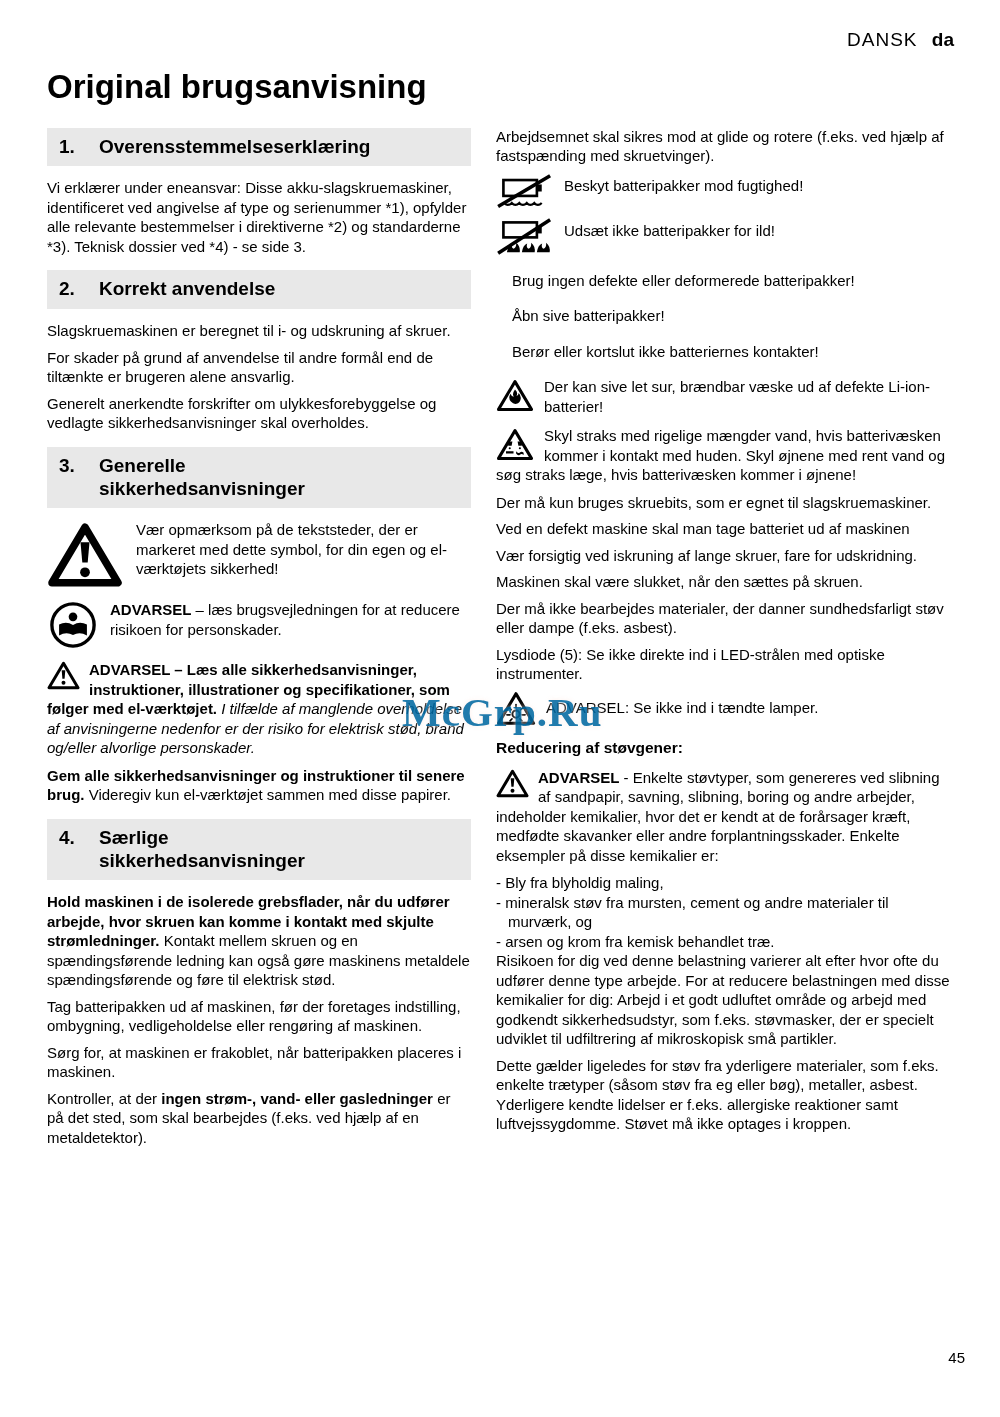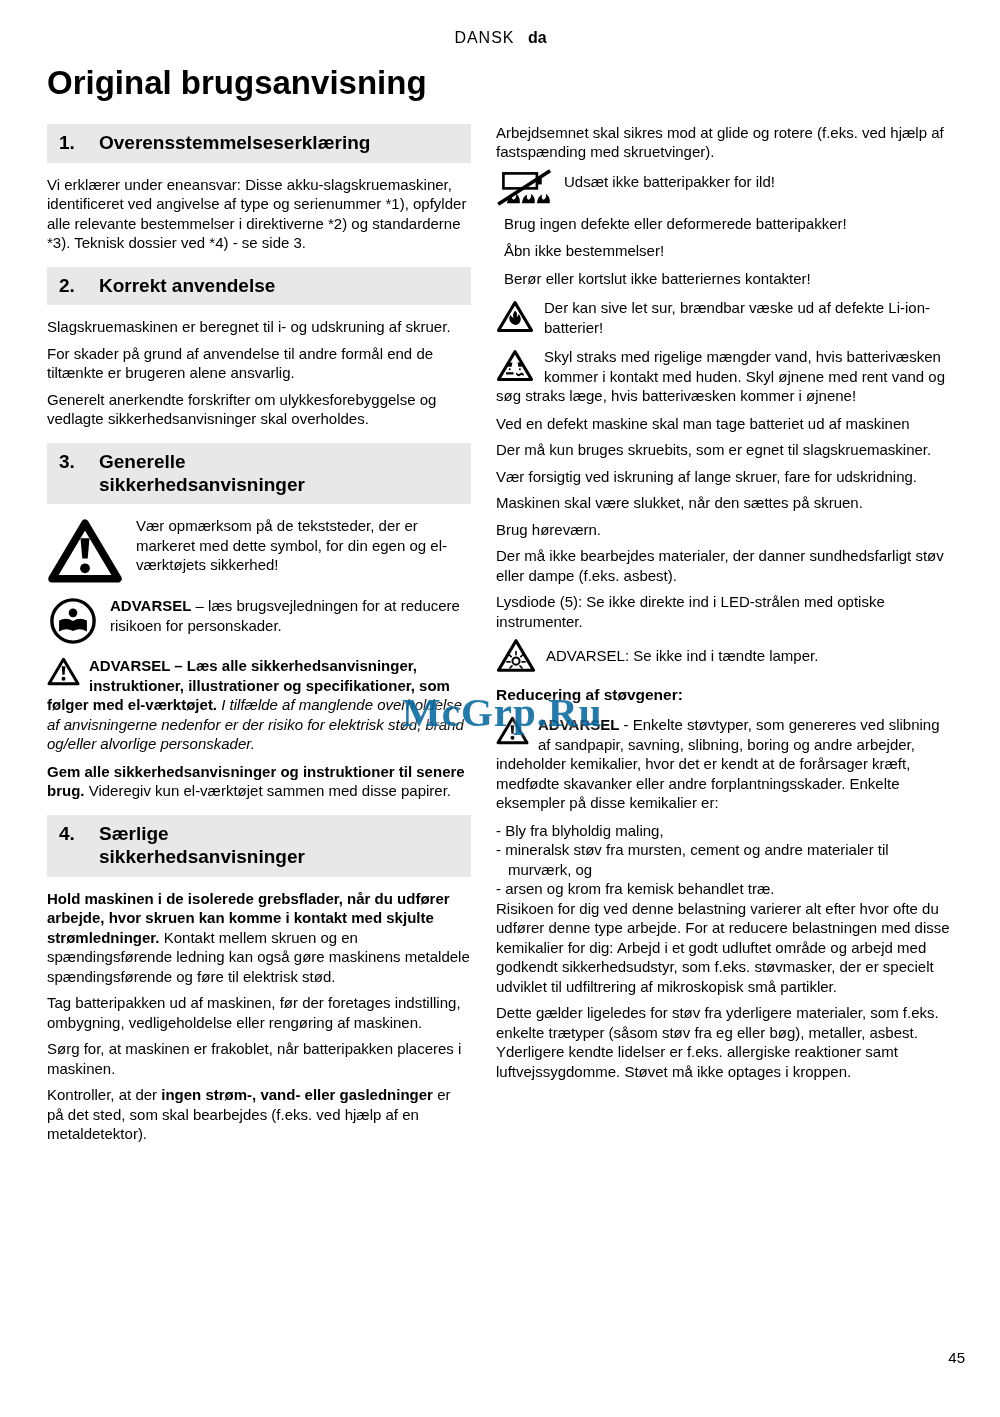--- a/index.html
+++ b/index.html
@@ -5,32 +5,32 @@
   * { box-sizing: border-box; }
   html, body { margin:0; padding:0; }
   body {
     width:1000px; height:1417px;
     background:#ffffff; color:#000000;
     font-family:"Liberation Sans", sans-serif;
     font-size:15px; line-height:1.3;
     position:relative; overflow:hidden;
   }
   .page { padding:28px 44px 0 47px; }
-  .lang-row { text-align:center; font-size:16px; padding-right:2px; }
+  .lang-row { text-align:right; font-size:19px; padding-right:2px; }
   .lang-name { font-weight:normal; letter-spacing:1px; }
   .lang-code { font-weight:bold; margin-left:9px; }
   .columns { display:flex; gap:25px; margin-top:4px; align-items:flex-start; }
   .col-left { width:424px; flex:none; }
   .col-right { flex:1; padding-top:70px; }
   h1.doc-title { font-size:33px; line-height:1.12; margin:12px 0 22px; font-weight:bold; white-space:nowrap; }
   .sec-bar { background:#e8e8e8; display:flex; align-items:flex-start; font-weight:bold; font-size:19px; line-height:1.2; padding:8px 8px 8px 12px; margin:14px 0 12px; }
   .sec-bar.first { margin-top:0; }
   .sec-num { flex:none; width:40px; }
   p { margin:0 0 7px; }
-  .group p { margin:8px; }
+  .group p { margin:16px; }
   .group { margin:0 0 7px; }
   b { font-weight:bold; }
   i { font-style:italic;margin-top:8px; }
   .iconpara { margin:10px 0 8px; }
   .iconpara::after { content:""; display:block; clear:both; }
   .ic { float:left; display:block; }
   .ic svg { display:block; width:100%; height:100%; }
   .ic-attention { width:76px; height:66px; margin:2px 13px 2px 0; }
   .ic-manual { width:48px; height:48px; margin:1px 13px 1px 2px; }
   .ic-tri-sm { width:33px; height:29px; margin:1px 9px 0 0; }
@@ -140,38 +140,49 @@
       <p>Tag batteripakken ud af maskinen, før der foretages indstilling, ombygning, vedligeholdelse eller rengøring af maskinen.</p>
       <p>Sørg for, at maskinen er frakoblet, når batteripakken placeres i maskinen.</p>
       <p><span>Kontroller, at der </span><b>ingen strøm-, vand- eller gasledninger</b><span> er på det sted, som skal bearbejdes (f.eks. ved hjælp af en metaldetektor).</span></p>
 
     </div>
 
     <div class="col-right">
 
       <p>Arbejdsemnet skal sikres mod at glide og rotere (f.eks. ved hjælp af fastspænding med skruetvinger).</p>
 
+      <div class="icon-row">
+        <span class="rowic ic-batt">
+          <svg viewBox="0 0 130 84">
+              <rect x="16" y="16" width="76" height="36" fill="#ffffff" stroke="#000000" stroke-width="6"></rect>
+              <rect x="92" y="26" width="11" height="16" fill="#000000"></rect>
+              <path d="M18 68 q8 9 17 0 q8 9 17 0 q8 9 17 0 q8 9 17 0 q8 9 17 0" fill="none" stroke="#000000" stroke-width="5"></path>
+              <line x1="4" y1="76" x2="122" y2="6" stroke="#000000" stroke-width="8"></line>
+            </svg>
+        </span>
+        <span class="txt">Beskyt batteripakker mod fugtighed!</span>
+      </div>
 
       <div class="icon-row">
         <span class="rowic ic-batt">
           <svg viewBox="0 0 130 84">
               <rect x="16" y="10" width="76" height="34" fill="#ffffff" stroke="#000000" stroke-width="6"></rect>
               <rect x="92" y="19" width="11" height="16" fill="#000000"></rect>
               <path d="M24 78 q2 -16 12 -20 q-3 9 3 12 q7 -3 6 -14 q10 8 8 22 Z" fill="#000000"></path>
               <path d="M58 78 q2 -16 12 -20 q-3 9 3 12 q7 -3 6 -14 q10 8 8 22 Z" fill="#000000"></path>
               <path d="M92 78 q2 -16 12 -20 q-3 9 3 12 q7 -3 6 -14 q10 8 8 22 Z" fill="#000000"></path>
               <line x1="4" y1="80" x2="122" y2="4" stroke="#000000" stroke-width="8"></line>
             </svg>
         </span>
         <span class="txt">Udsæt ikke batteripakker for ild!</span>
       </div>
 
       <div class="group">
         <p>Brug ingen defekte eller deformerede batteripakker!</p>
-        <p>Åbn ikke bestemmelser!</p>
+        <p>Åbn sive batteripakker!</p>
         <p>Berør eller kortslut ikke batteriernes kontakter!</p>
       </div>
 
       <div class="iconpara">
         <span class="ic ic-tri-md">
           <svg viewBox="0 0 100 88">
               <path d="M50 7 L94 81 L6 81 Z" fill="#ffffff" stroke="#000000" stroke-width="8" stroke-linejoin="round"></path>
               <path d="M50 28 q-9 12 -3 19 q-7 -1 -9 -8 q-7 12 1 21 q7 8 15 6 q9 -2 11 -12 q2 -9 -5 -17 q-1 6 -6 8 q5 -9 -4 -17 Z" fill="#000000"></path>
             </svg>
         </span>
@@ -186,25 +197,24 @@
               <circle cx="36" cy="54" r="2.8" fill="#000000"></circle>
               <rect x="26" y="62" width="20" height="6" fill="#000000"></rect>
               <path d="M57 36 h13 l-2 11 h-9 Z" fill="#000000"></path>
               <circle cx="63" cy="54" r="2.8" fill="#000000"></circle>
               <path d="M53 62 q5 7 10 3 q5 -4 10 1 l0 6 q-5 -5 -10 -1 q-5 4 -10 -3 Z" fill="#000000"></path>
             </svg>
         </span>
         <span>Skyl straks med rigelige mængder vand, hvis batterivæsken kommer i kontakt med huden. Skyl øjnene med rent vand og søg straks læge, hvis batterivæsken kommer i øjnene!</span>
       </div>
 
+      <p>Der må kun bruges skruebits, som er egnet til slagskruemaskiner.</p>
       <p>Ved en defekt maskine skal man tage batteriet ud af maskinen</p>
-      <p>Der må kun bruges skruebits, som er egnet til slagskruemaskiner.</p>
       <p>Vær forsigtig ved iskruning af lange skruer, fare for udskridning.</p>
       <p>Maskinen skal være slukket, når den sættes på skruen.</p>
-      <p>Brug høreværn.</p>
       <p>Der må ikke bearbejdes materialer, der danner sundhedsfarligt støv eller dampe (f.eks. asbest).</p>
       <p>Lysdiode (5): Se ikke direkte ind i LED-strålen med optiske instrumenter.</p>
 
       <div class="icon-row center">
         <span class="rowic ic-tri-lamp">
           <svg viewBox="0 0 100 88">
               <path d="M50 7 L94 81 L6 81 Z" fill="#ffffff" stroke="#000000" stroke-width="8" stroke-linejoin="round"></path>
               <circle cx="50" cy="58" r="9" fill="none" stroke="#000000" stroke-width="5"></circle>
               <g stroke="#000000" stroke-width="4" stroke-linecap="round">
                 <line x1="50" y1="42" x2="50" y2="34"></line>

